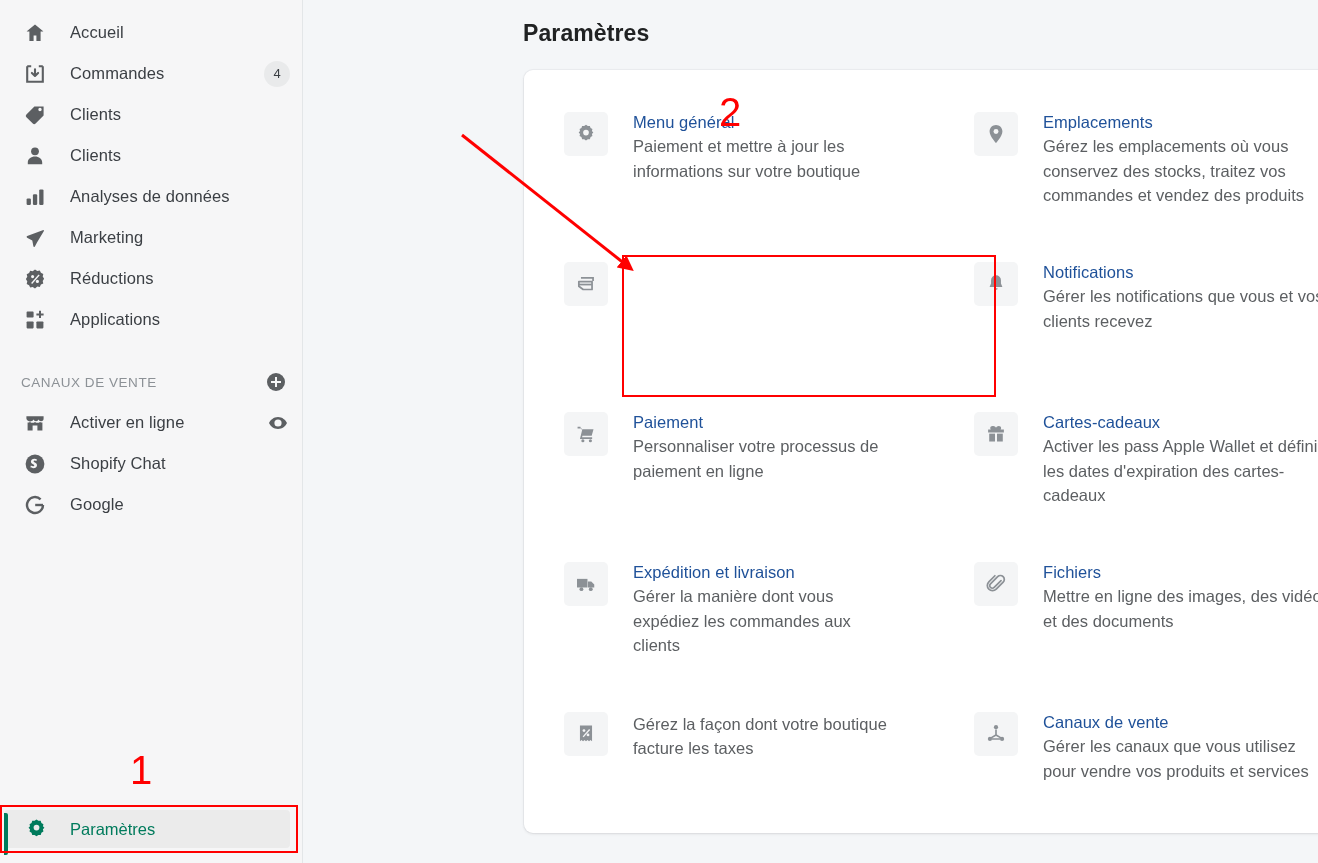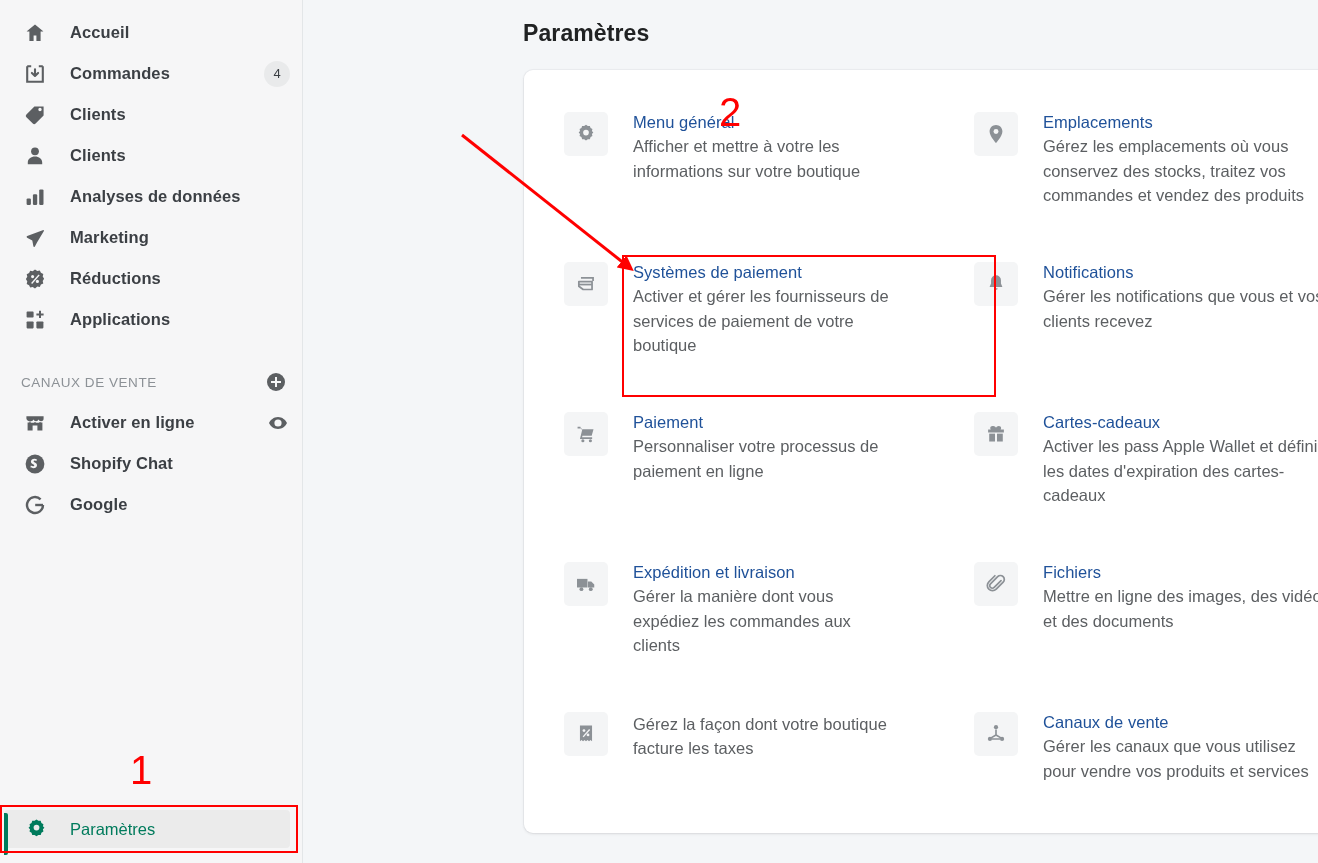--- a/index.html
+++ b/index.html
@@ -33,21 +33,20 @@
     flex: 0 0 26px;
     color: #5c5f62;
   }
   .nav-icon svg { display: block; }
   .nav-label {
     margin-left: 22px;
     font-size: 16.5px;
     color: #3b3f44;
     white-space: nowrap;
     letter-spacing: 0.1px;
-    font-weight: bold;
   }
   .nav-badge {
     margin-left: auto;
     width: 26px; height: 26px;
     border-radius: 50%;
     background: #e9eaeb;
     color: #3b3f44;
     font-size: 13px;
     display: flex; align-items: center; justify-content: center;
   }
@@ -377,21 +376,21 @@
 
         <div class="setting-entry col-left">
           <span class="entry-icon">
             <svg width="22" height="22" viewBox="0 0 24 24" fill="currentColor">
                 <path d="M12 1.8 14 3.2h2.2l.8 2.2 2 1.2-.5 2.2L20 10.4l-1.5 1.6.5 2.2-2 1.2-.8 2.2H14L12 19l-2-1.4H7.8L7 15.4l-2-1.2.5-2.2L4 10.4l1.5-1.6L5 6.6l2-1.2.8-2.2H10z"></path>
                 <circle cx="12" cy="10.4" r="3.1" fill="#f4f5f6"></circle>
               </svg>
           </span>
           <div class="entry-text">
             <div class="entry-title">Menu général</div>
-            <div class="entry-desc">Afficher et mettre à votre les informations sur votre boutique</div>
+            <div class="entry-desc">Paiement et mettre à jour les informations sur votre boutique</div>
           </div>
         </div>
 
         <div class="setting-entry col-right">
           <span class="entry-icon">
             <svg width="22" height="22" viewBox="0 0 24 24" fill="currentColor">
                 <path d="M12 2.2c-3.9 0-7 3.1-7 7 0 5 7 12.6 7 12.6s7-7.6 7-12.6c0-3.9-3.1-7-7-7z"></path>
                 <circle cx="12" cy="9.2" r="2.7" fill="#f4f5f6"></circle>
               </svg>
           </span>
@@ -402,24 +401,20 @@
         </div>
 
         <div class="setting-entry col-left">
           <span class="entry-icon">
             <svg width="22" height="22" viewBox="0 0 24 24" fill="none" stroke="currentColor" stroke-width="1.9">
                 <path d="M6.5 5.4h13.2v3.2"></path>
                 <path d="M4.2 9.4h14.4v8.6H8.9l-4.7-3.6z" stroke-linejoin="round"></path>
                 <path d="M4.4 12.6h14"></path>
               </svg>
           </span>
-          <div class="entry-text">
-            <div class="entry-title">Systèmes de paiement</div>
-            <div class="entry-desc">Activer et gérer les fournisseurs de services de paiement de votre boutique</div>
-          </div>
         </div>
 
         <div class="setting-entry col-right">
           <span class="entry-icon">
             <svg width="22" height="22" viewBox="0 0 24 24" fill="currentColor">
                 <path d="M12 2.4a5.4 5.4 0 0 0-5.4 5.4v3.6L5 15.2h14L17.4 11.4V7.8A5.4 5.4 0 0 0 12 2.4z"></path>
                 <path d="M10.2 16.6h3.6a1.8 1.8 0 0 1-3.6 0z"></path>
               </svg>
           </span>
           <div class="entry-text">

